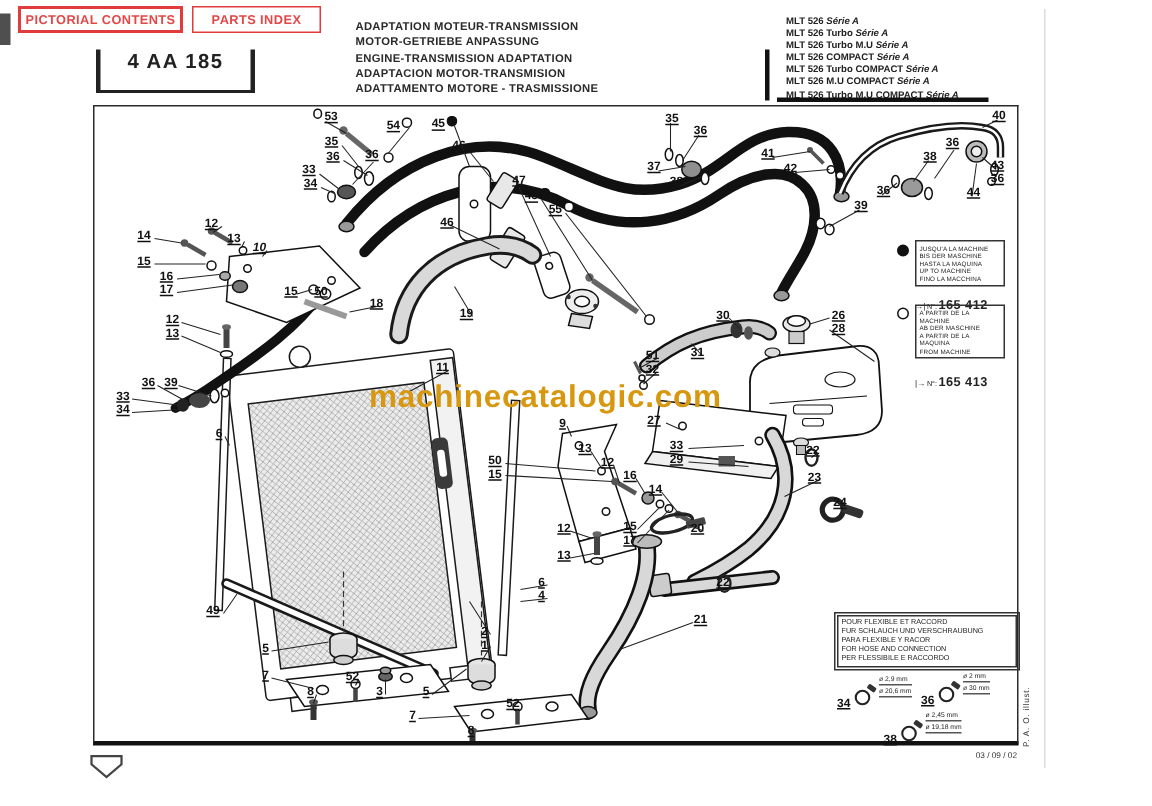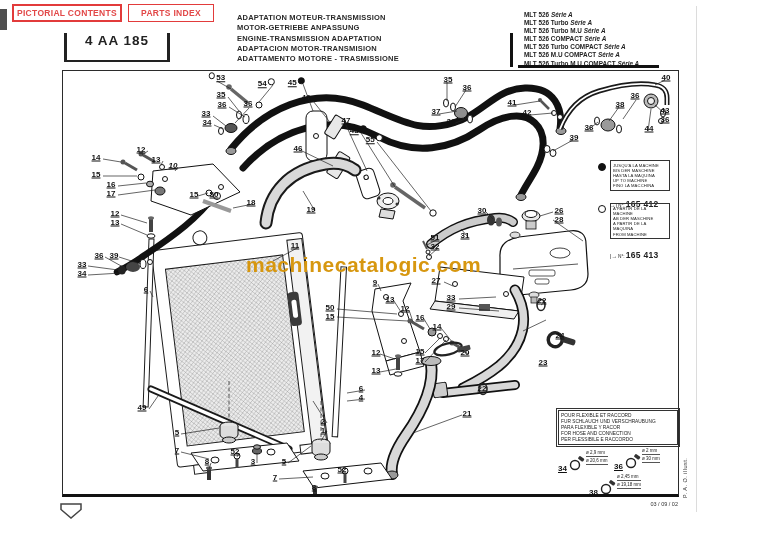--- a/index.html
+++ b/index.html
@@ -467,21 +467,21 @@
       <div class="co" style="left: 177px; top: 450px;"><span class="co-n">7</span></div>
       <div class="co" style="left: 207px; top: 461px;"><span class="co-n">8</span></div>
       <div class="co" style="left: 235px; top: 451px;"><span class="co-n">52</span></div>
       <div class="co" style="left: 253px; top: 461px;"><span class="co-n">3</span></div>
       <div class="co" style="left: 284px; top: 461px;"><span class="co-n">5</span></div>
       <div class="co" style="left: 275px; top: 477px;"><span class="co-n">7</span></div>
       <div class="co" style="left: 342px; top: 469px;"><span class="co-n">52</span></div>
       <div class="co" style="left: 314px; top: 487px;"><span class="co-n">8</span></div>
       <div class="co" style="left: 467px; top: 413px; text-align: right;"><span class="co-n">21</span></div>
       <div class="co" style="left: 482px; top: 388px;"><span class="co-n">22</span></div>
-      <div class="co" style="left: 543px; top: 318px; margin-top: 44px;"><span class="co-n">23</span></div>
+      <div class="co" style="left: 543px; top: 318px;"><span class="co-n">23</span></div>
       <div class="co" style="left: 560px; top: 335px;"><span class="co-n">24</span></div>
       <div class="co" style="left: 542px; top: 300px;"><span class="co-n">22</span></div>
       <div class="co" style="left: 482px; top: 210px;"><span class="co-n">30</span></div>
       <div class="co" style="left: 465px; top: 235px;"><span class="co-n">31</span></div>
       <div class="co" style="left: 435px; top: 237px;"><span class="co-n">51</span></div>
       <div class="co" style="left: 435px; top: 246px;"><span class="co-n">32</span></div>
       <div class="co" style="left: 559px; top: 210px;"><span class="co-n">26</span></div>
       <div class="co" style="left: 559px; top: 219px;"><span class="co-n">28</span></div>
       <div class="co" style="left: 436px; top: 280px;"><span class="co-n">27</span></div>
       <div class="co" style="left: 451px; top: 297px;"><span class="co-n">33</span></div>

